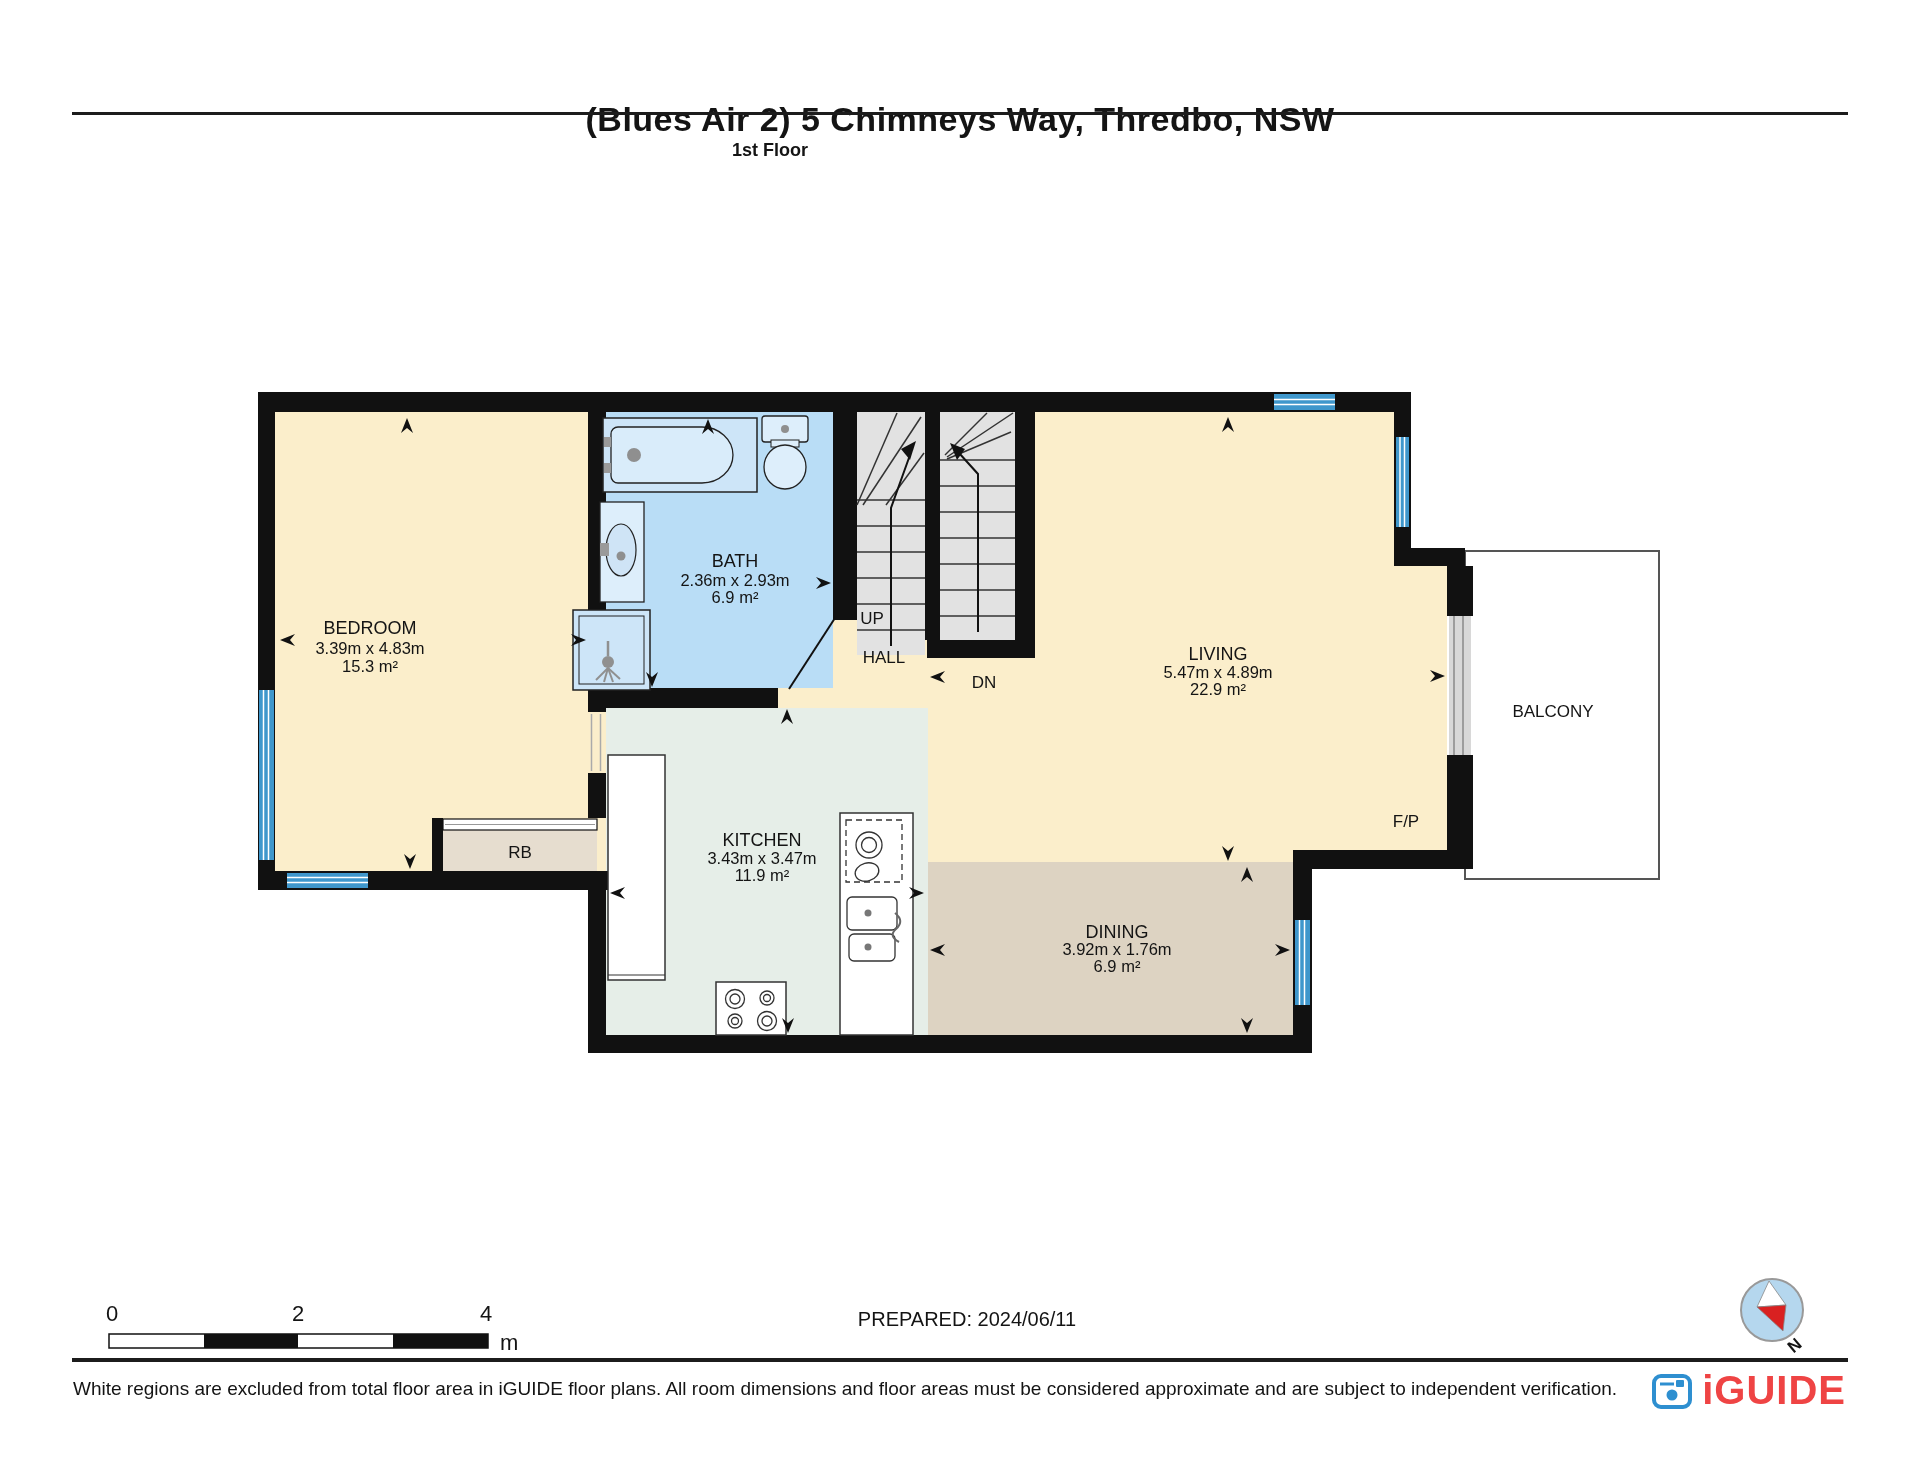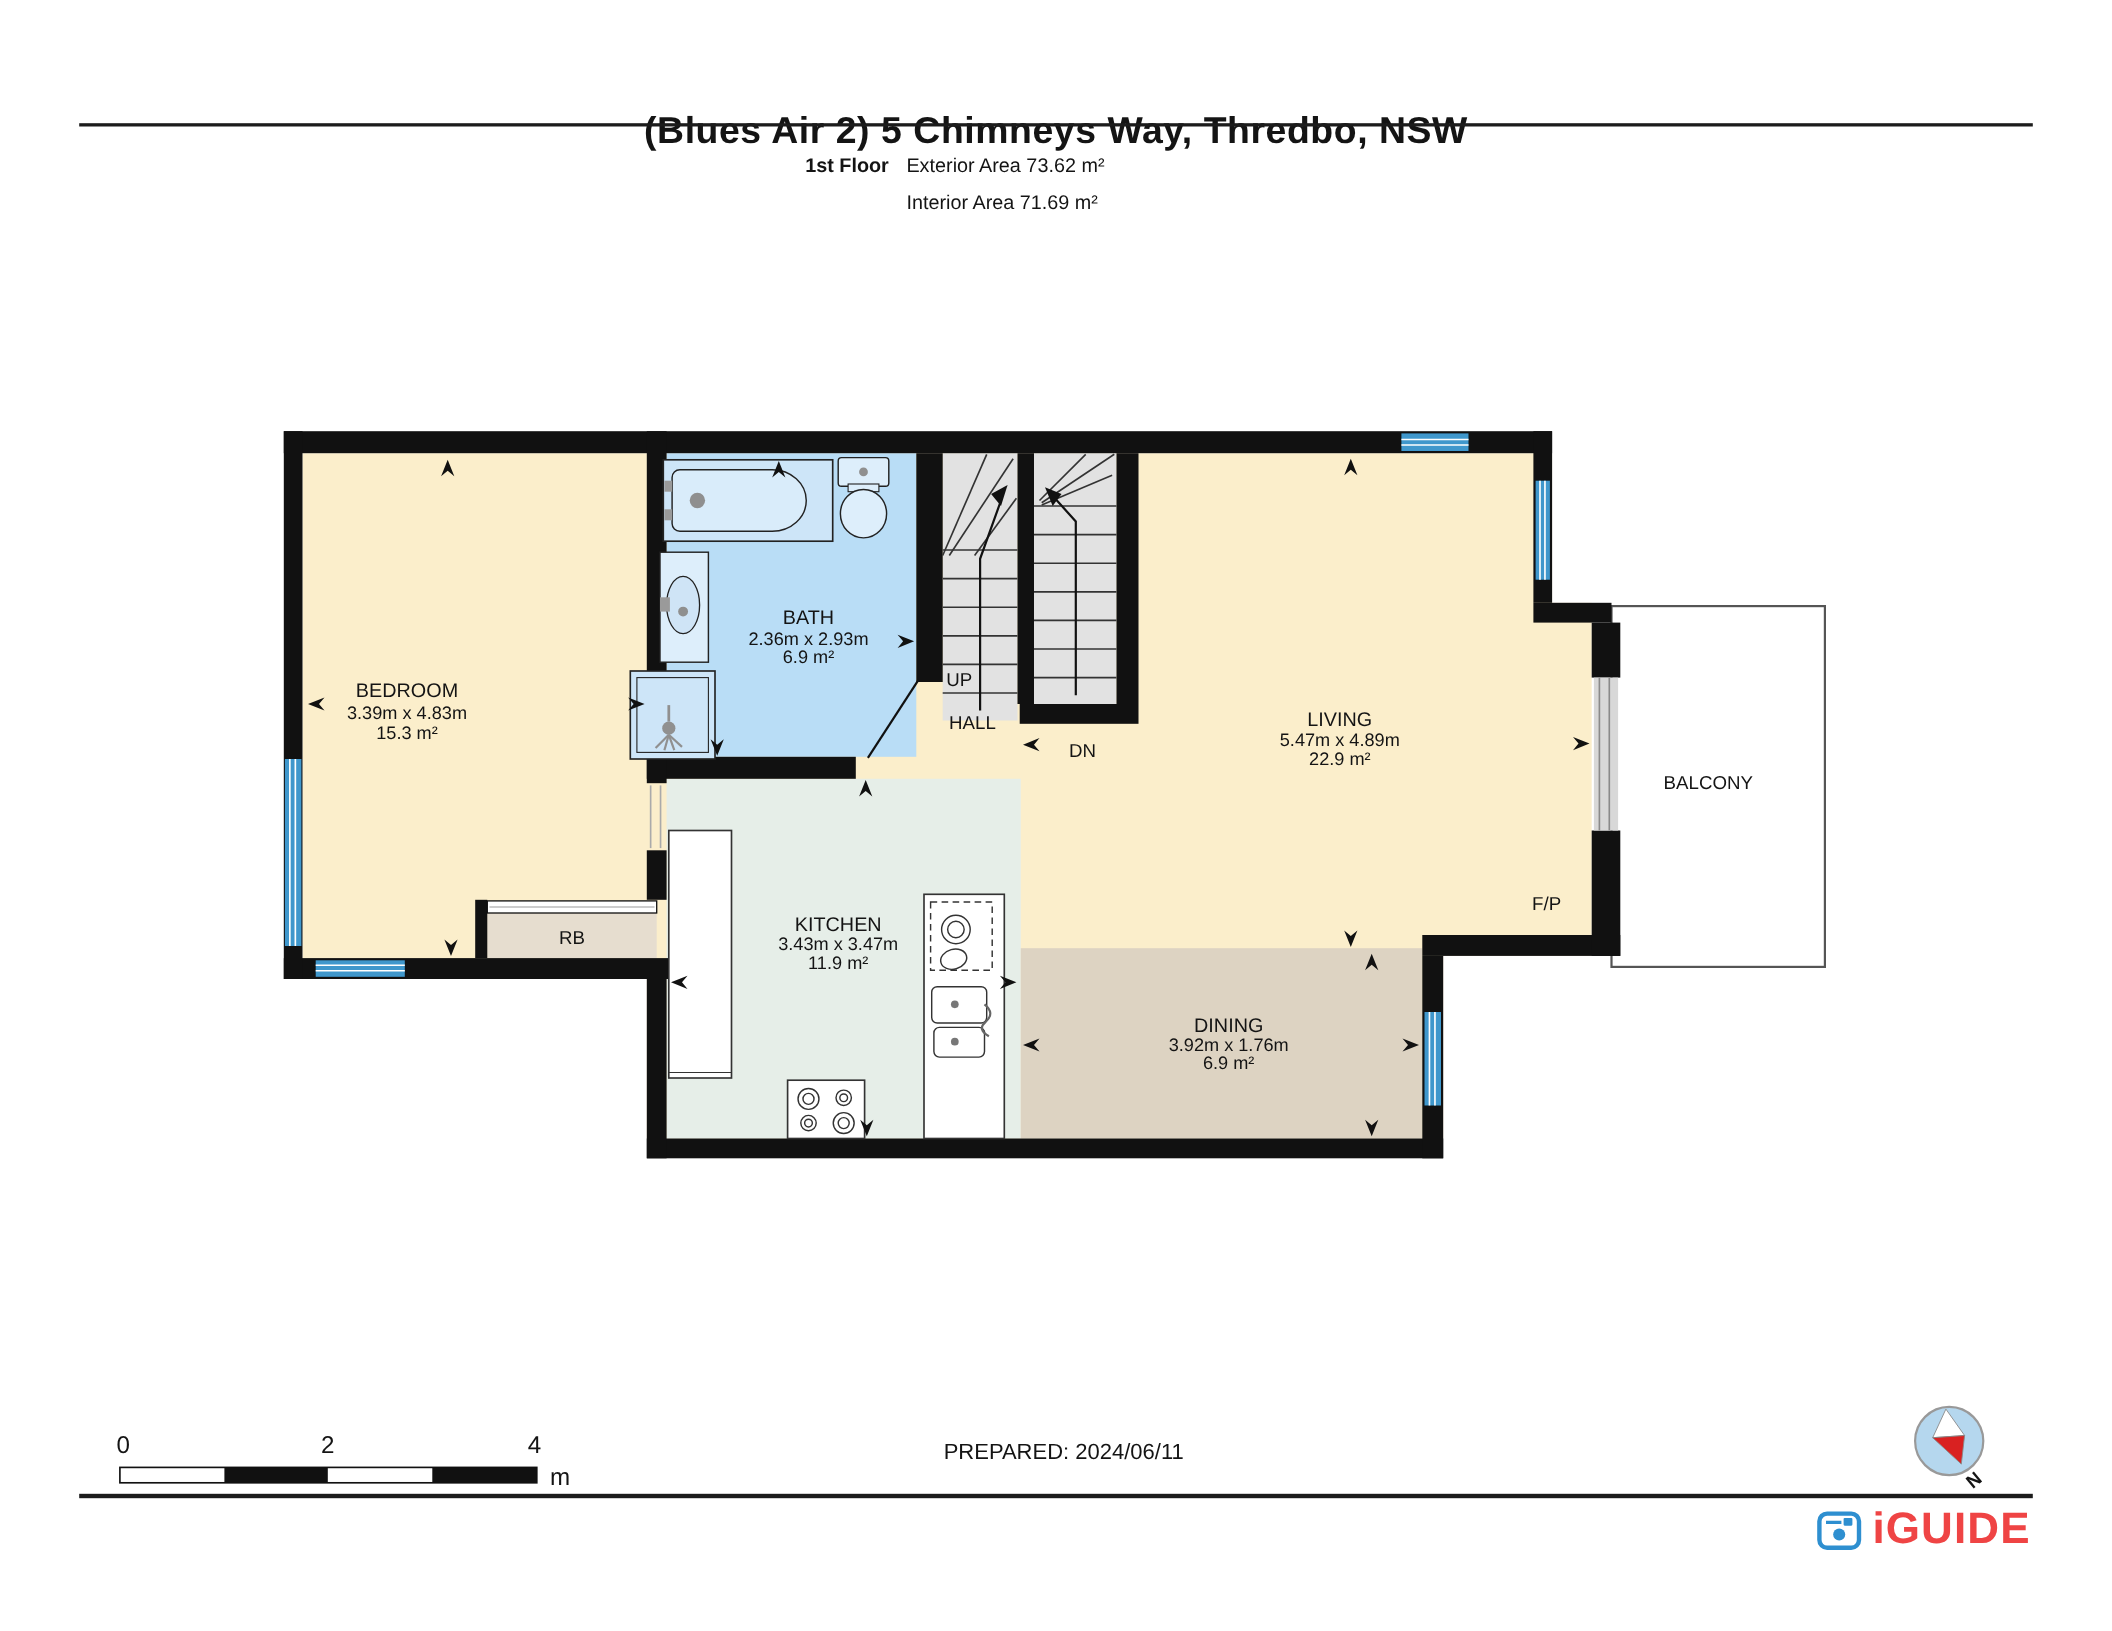--- a/index.html
+++ b/index.html
@@ -23,24 +23,20 @@
 </head>
 <body>
 
 <div class="page">
 
   <div class="title">(Blues Air 2) 5 Chimneys Way, Thredbo, NSW</div>
   <div class="rule rule1"></div>
 
   <div class="subtitle">
     <span class="floor">1st Floor</span>
-    <span class="areas">
-      <span>Exterior Area 73.62 m²</span>
-      <span>Interior Area 71.69 m²</span>
-    </span>
   </div>
 
   <svg class="plan-svg" width="1920" height="1483" viewBox="0 0 1920 1483">
 
     <g>
       <rect x="275" y="412" width="1172" height="623" fill="#fbeecb"></rect>
       <rect x="1411" y="378" width="80" height="170" fill="#ffffff"></rect>
       <rect x="240" y="890" width="348" height="190" fill="#ffffff"></rect>
       <rect x="1312" y="869" width="170" height="200" fill="#ffffff"></rect>
       <rect x="606" y="412" width="227" height="276" fill="#b9ddf6"></rect>
@@ -272,20 +268,21 @@
 
     <g>
       <circle cx="1772" cy="1310" r="31" fill="#b5d7ee" stroke="#999" stroke-width="2"></circle>
       <polygon points="1769,1281 1786,1305 1757,1307" fill="#ffffff" stroke="#888" stroke-width="0.8"></polygon>
       <polygon points="1757,1307 1786,1305 1783,1331" fill="#d92121" stroke="#888" stroke-width="0.8"></polygon>
       <text x="1795" y="1351" font-size="17" font-weight="bold" text-anchor="middle" transform="rotate(-40 1795 1346)">N</text>
     </g>
   </svg>
 
   <div class="rule rule2"></div>
+  <div class="disclaimer">White regions are excluded from total floor area in iGUIDE floor plans. All room dimensions and floor areas must be considered approximate and are subject to independent verification.</div>
 
   <div class="logo">
     <svg width="44" height="44" viewBox="0 0 44 44">
       <rect x="4" y="7" width="36" height="31" rx="7" fill="#fff" stroke="#2e8fd0" stroke-width="4"></rect>
       <line x1="10" y1="15" x2="24" y2="15" stroke="#2e8fd0" stroke-width="3"></line>
       <rect x="26" y="11" width="8" height="7" rx="1" fill="#2e8fd0"></rect>
       <circle cx="22" cy="26" r="5.5" fill="#2e8fd0"></circle>
     </svg>
     <span class="brand">iGUIDE</span>
   </div>

